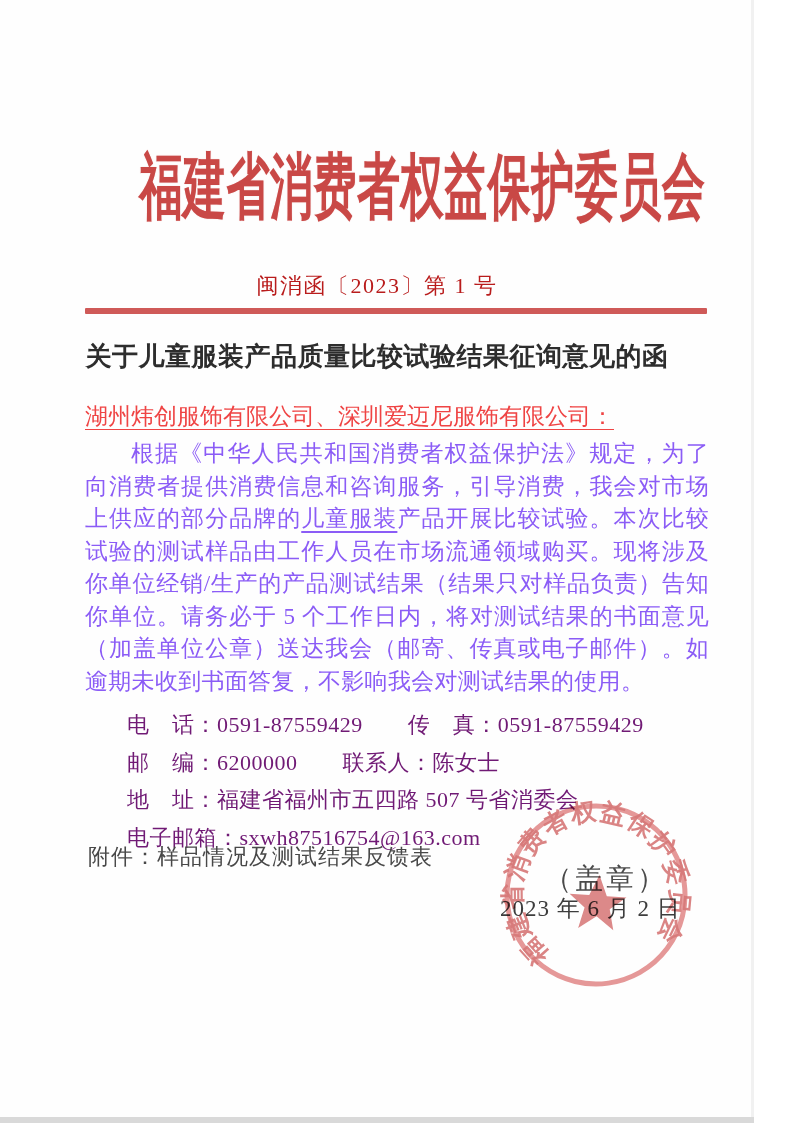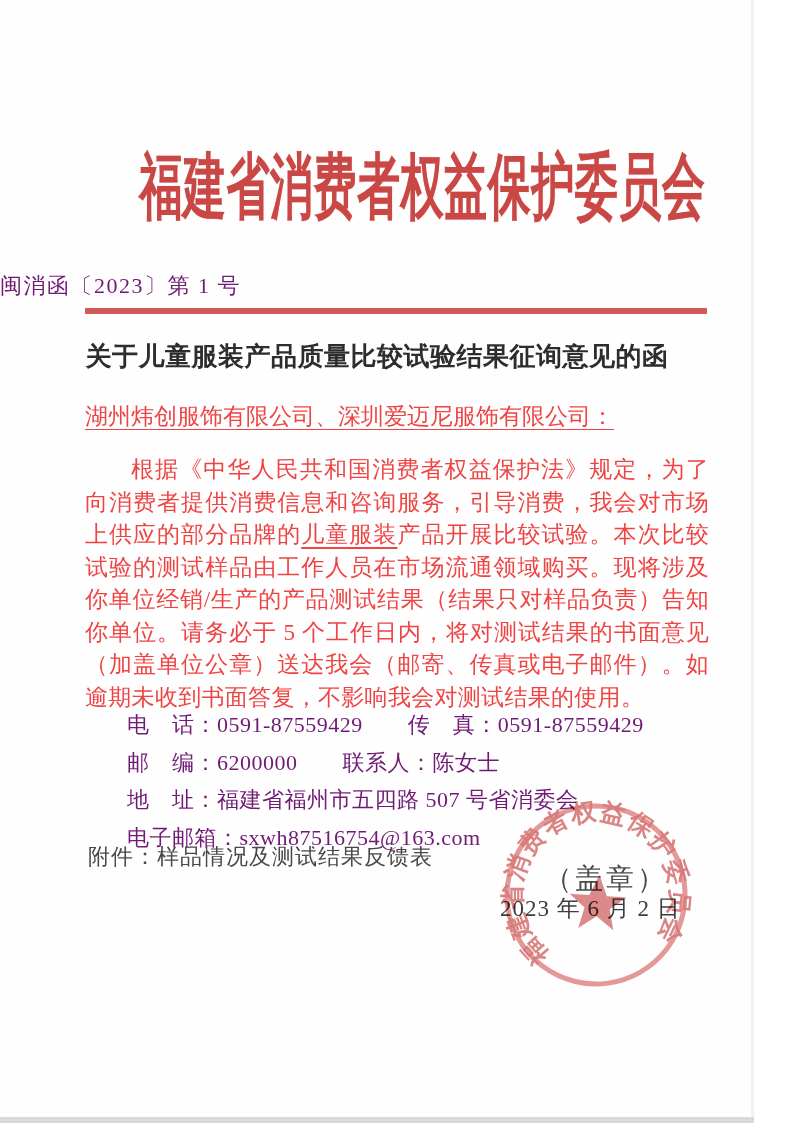--- a/index.html
+++ b/index.html
@@ -40,24 +40,24 @@
     letter-spacing: 1px;
     transform: scale(0.67, 1.12);
     transform-origin: center top;
     text-shadow: 0 0 1px rgba(201, 72, 70, 0.45);
   }
 
   .doc-number {
     position: absolute;
     top: 271px; left: 0;
     width: 100%;
-    text-align: left;
+    text-align: center;
     font-size: 22px;
     letter-spacing: 1.5px;
-    color: #701a75;
+    color: #b91c1c;
   }
 
   .red-rule {
     position: absolute;
     top: 308px; left: 85px;
     width: 622px; height: 6px;
     background: var(--rule_red, #cf5a58);
     border-radius: 1px;
   }
 
@@ -83,23 +83,22 @@
   }
 
   .body-paragraph {
     position: absolute;
     top: 438px; left: 85px;
     width: 624px;
     font-size: 23px;
     line-height: 32.5px;
     text-align: justify;
     text-indent: 46px;
-    color: #ef4444;
+    color: #8b5cf6;
     letter-spacing: 0.3px;
-    margin-top: 16px;
   }
   .body-paragraph .u {
     text-decoration: underline;
     text-underline-offset: 5px;
   }
 
   .contacts {
     position: absolute;
     top: 706px; left: 127px;
     font-size: 22px;

